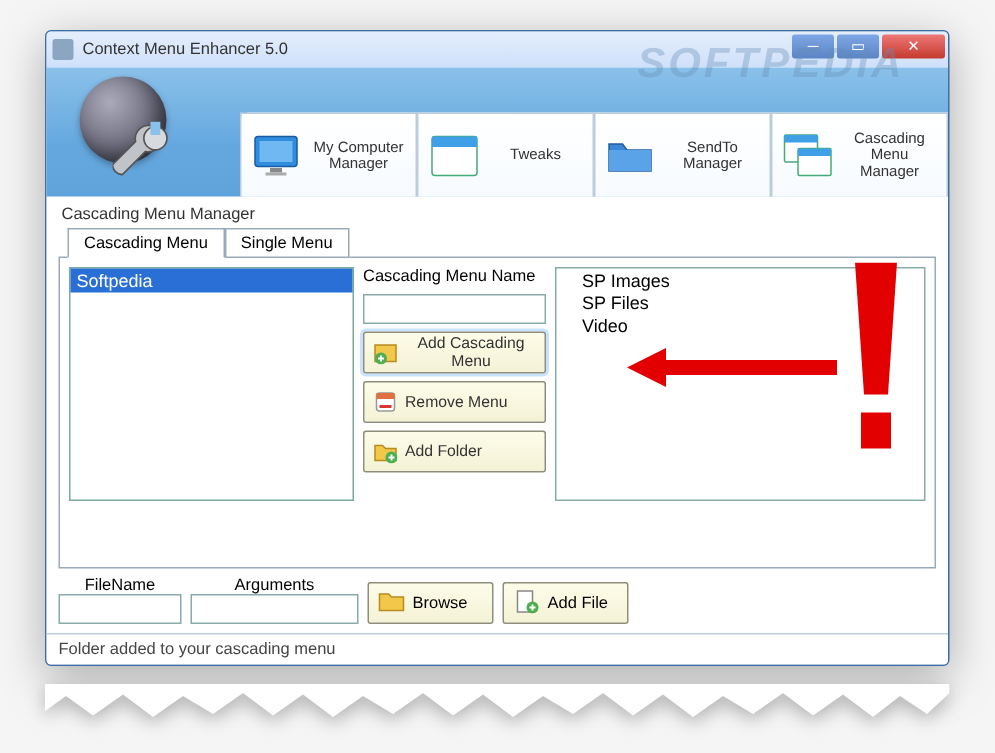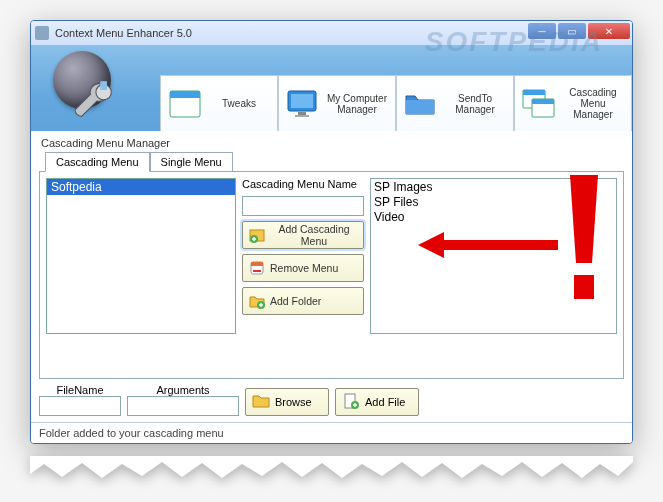--- a/index.html
+++ b/index.html
@@ -39,21 +39,21 @@
   .left-list { width:190px; height:156px; border:1px solid #7a9; background:#fff; font-size:12px; }
   .left-list .item { background:#2a6fd6; color:#fff; padding:1px 4px; }
   
   .mid-col { width:122px; display:flex; flex-direction:column; gap:5px; }
   .label-sm { font-size:11px; margin-bottom:1px; }
   .txt-input { height:20px; border:1px solid #8aa; background:#fff; width:100%; font-size:11px; padding:0 3px; }
   .act-btn { height:28px; border:1px solid #8e8e7a; background:linear-gradient(#fdfce8,#f4f2d6); display:flex; align-items:center; gap:4px; padding:0 5px; font-size:10.5px; color:#333; border-radius:2px; }
   .act-btn.highlighted { box-shadow: 0 0 0 2px #c8e3ff; }
   .act-btn .bicon { width:18px; height:18px; display:flex;align-items:center;justify-content:center; }
   
-  .right-list { flex:1; height:156px; border:1px solid #8aa; background:#fff; font-size:12px; padding:1px 3px; line-height:1.25; }
+  .right-list { flex:1; height:156px; border:1px solid #8aa; background:#fff; font-size:12px; padding:1px 17px; line-height:1.25; }
   
   .bottom-row { display:flex; gap:6px; align-items:flex-end; margin-top:5px; }
   .field-group { display:flex; flex-direction:column; align-items:center; font-size:11px; }
   .field-group input { height:20px; border:1px solid #8aa; font-size:11px; padding:0 3px; }
   .btn2 { height:28px; width:84px; border:1px solid #8e8e7a; background:linear-gradient(#fdfce8,#f4f2d6); display:flex;align-items:center;gap:5px;padding:0 6px;font-size:11px;border-radius:2px; }
   
   .statusbar { border-top:1px solid #bcd; padding:4px 8px; font-size:11px; color:#444; background:#fff; }
   
   .torn-edge { position:absolute; left:30px; top:456px; width:603px; height:28px; }
   .torn-edge svg { width:100%; height:100%; filter: drop-shadow(0 4px 6px rgba(0,0,0,0.25)); }
@@ -86,37 +86,37 @@
         <svg viewBox="0 0 40 40">
               <path d="M6 34 L20 20 A8 8 0 1 0 14 14 L0 28 A6 6 0 0 0 6 34 Z" fill="#c0c4c8" stroke="#555"></path>
               <circle cx="26" cy="12" r="7" fill="#d7dbdf" stroke="#555"></circle>
               <rect x="23" y="2" width="6" height="8" fill="#8ac1ea"></rect>
             </svg>
       </div>
     </div>
     <div class="nav-tabs">
       <div class="nav-tab">
         <div class="tab-icon">
-              <svg width="32" height="28">
-                <rect x="1" y="1" width="30" height="26" rx="2" fill="#fff" stroke="#4a7"></rect>
-                <rect x="1" y="1" width="30" height="7" fill="#3fa0e8"></rect>
-              </svg>
-            </div>
-        <div class="tab-text">Tweaks</div>
-      </div>
-      <div class="nav-tab">
-        <div class="tab-icon">
               <svg width="34" height="30">
                 <rect x="2" y="2" width="28" height="20" rx="2" fill="#2f8de0" stroke="#1a5a9e"></rect>
                 <rect x="5" y="5" width="22" height="14" fill="#6fb8f2"></rect>
                 <rect x="12" y="23" width="8" height="3" fill="#888"></rect>
                 <rect x="9" y="26" width="14" height="2" fill="#aaa"></rect>
               </svg>
             </div>
         <div class="tab-text">My Computer Manager</div>
+      </div>
+      <div class="nav-tab">
+        <div class="tab-icon">
+              <svg width="32" height="28">
+                <rect x="1" y="1" width="30" height="26" rx="2" fill="#fff" stroke="#4a7"></rect>
+                <rect x="1" y="1" width="30" height="7" fill="#3fa0e8"></rect>
+              </svg>
+            </div>
+        <div class="tab-text">Tweaks</div>
       </div>
       <div class="nav-tab">
         <div class="tab-icon">
               <svg width="34" height="28">
                 <path d="M2 8 L2 24 L30 24 L30 10 L14 10 L11 6 L2 6 Z" fill="#3a87d6" stroke="#1f5c9e"></path>
                 <rect x="2" y="10" width="28" height="14" fill="#5aa3e8"></rect>
               </svg>
             </div>
         <div class="tab-text">SendTo Manager</div>
       </div>

